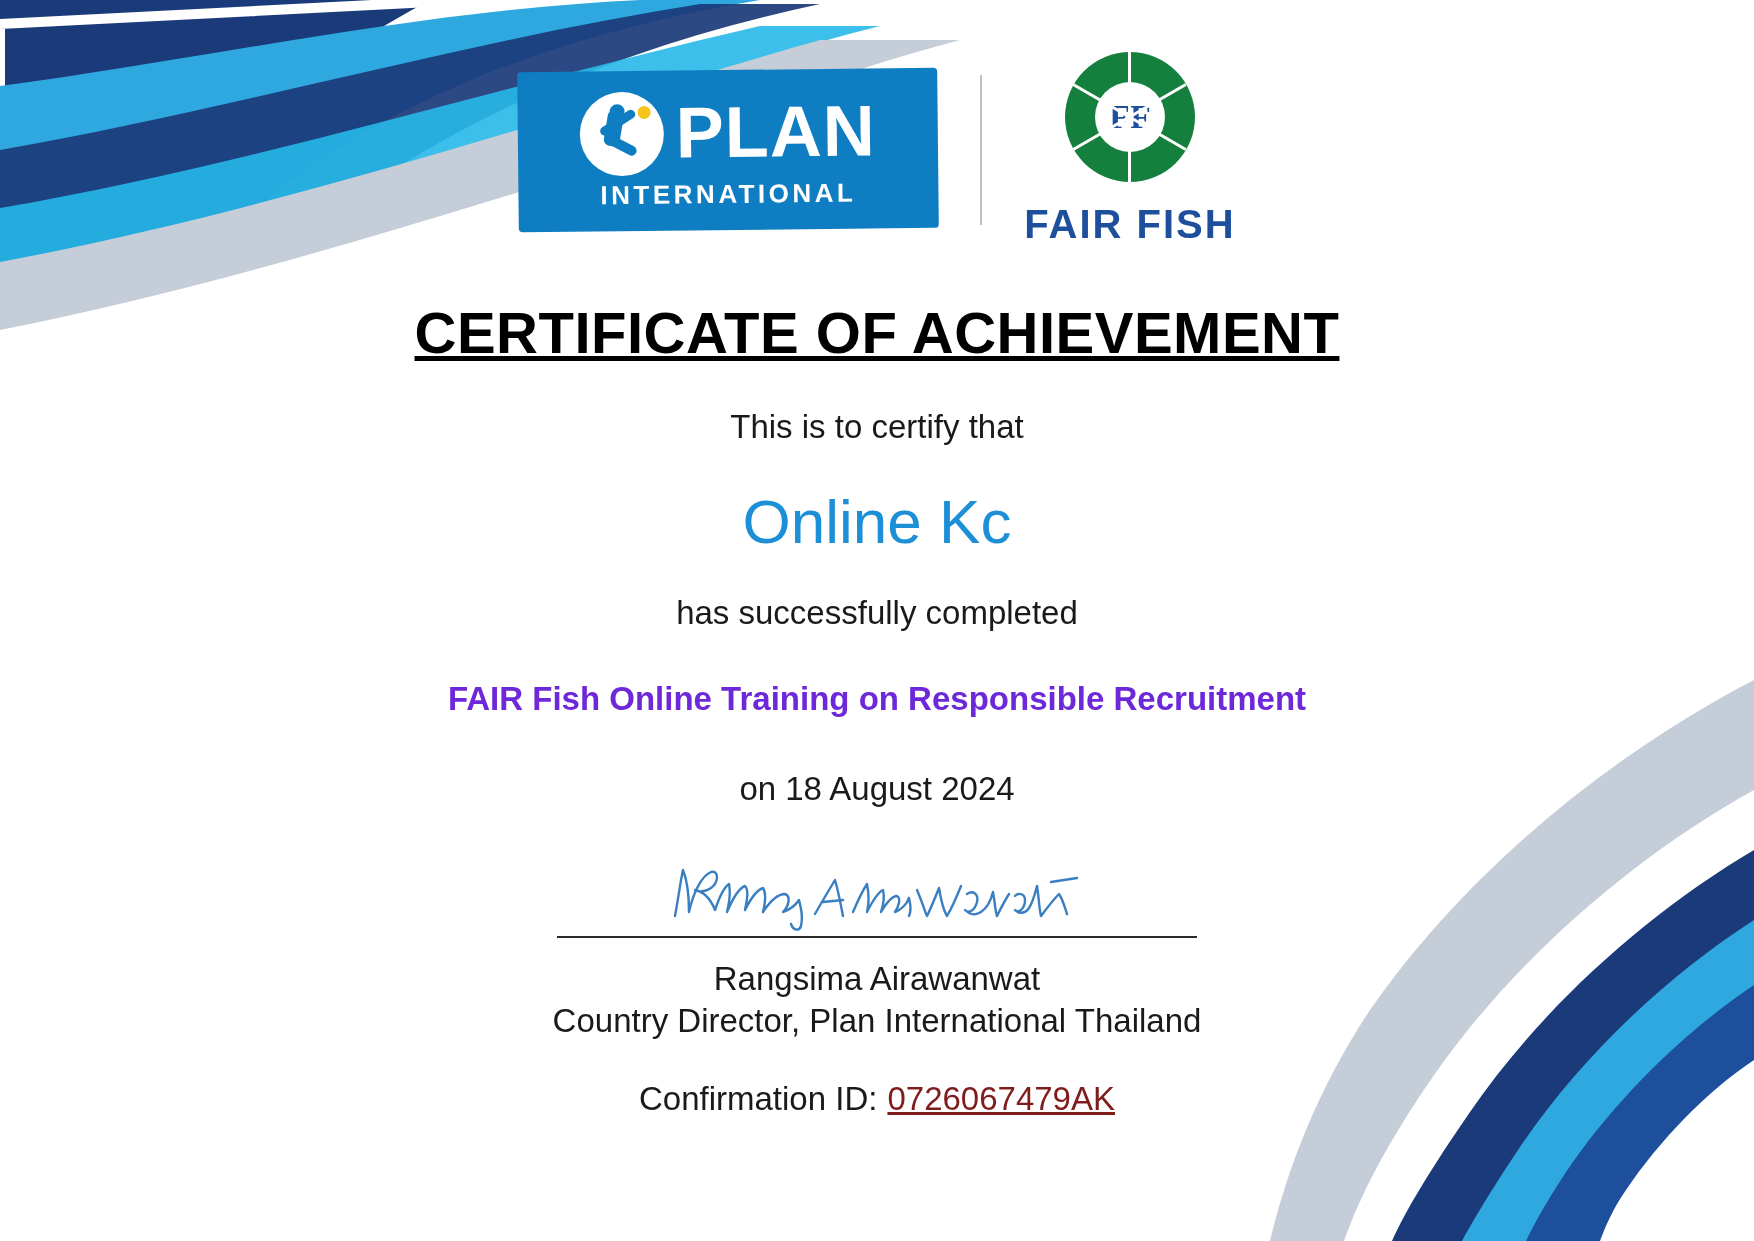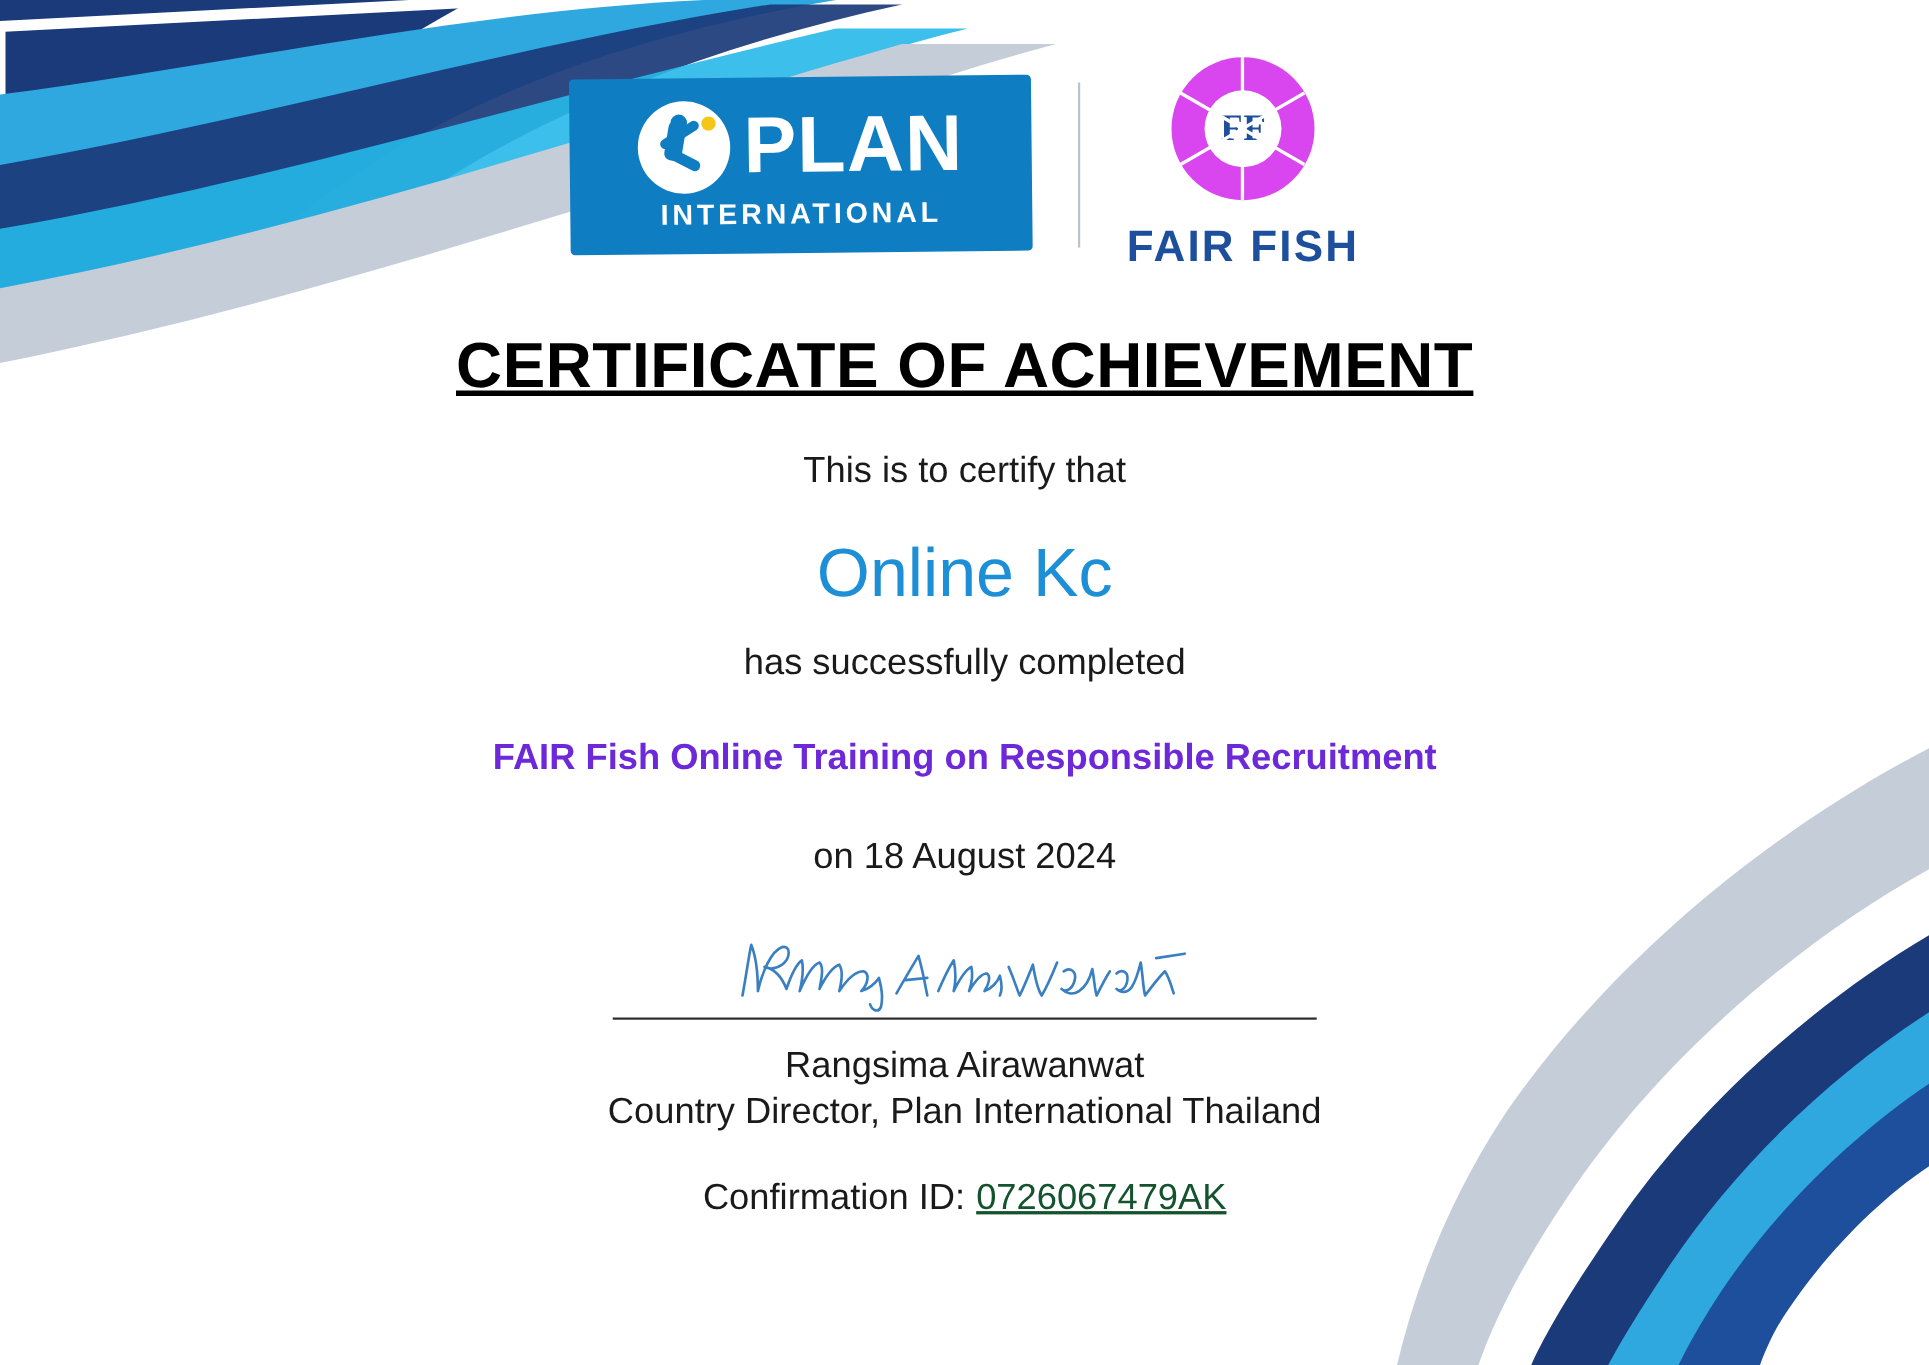--- a/index.html
+++ b/index.html
@@ -140,21 +140,21 @@
   }
   .fairfish-logo {
     display: flex;
     flex-direction: column;
     align-items: center;
   }
   .ff-ring {
     width: 130px;
     height: 130px;
     border-radius: 50%;
-    background: #d946ef;
+    background: #15803d;
     position: relative;
     display: flex;
     align-items: center;
     justify-content: center;
   }
   .ff-ring .inner {
     width: 70px;
     height: 70px;
     border-radius: 50%;
     background: #ffffff;
@@ -198,21 +198,21 @@
     color: #1a1a1a;
   }
   .recipient {
     margin-top: 40px;
     font-size: 62px;
     color: #1d8fd6;
     text-align: center;
     font-weight: normal;
   }
   .completed-line {
-    margin-top: 26px;
+    margin-top: 37px;
     font-size: 33px;
     color: #1a1a1a;
     text-align: center;
   }
   .course {
     margin-top: 48px;
     font-size: 33px;
     font-weight: bold;
     color: #6d28d9;
     text-align: right;
@@ -254,21 +254,21 @@
     text-align: center;
   }
   .confirmation {
     margin-top: 40px;
     font-size: 33px;
     color: #1a1a1a;
     text-align: center;
   }
   .confirmation a,
   .confirmation .conf-id {
-    color: #14532d;
+    color: #7f1d1d;
     text-decoration: underline;
     margin-left: 10px;
     cursor: pointer;
   }
 </style>
 </head>
 <body>
 
 <div class="certificate">
 

